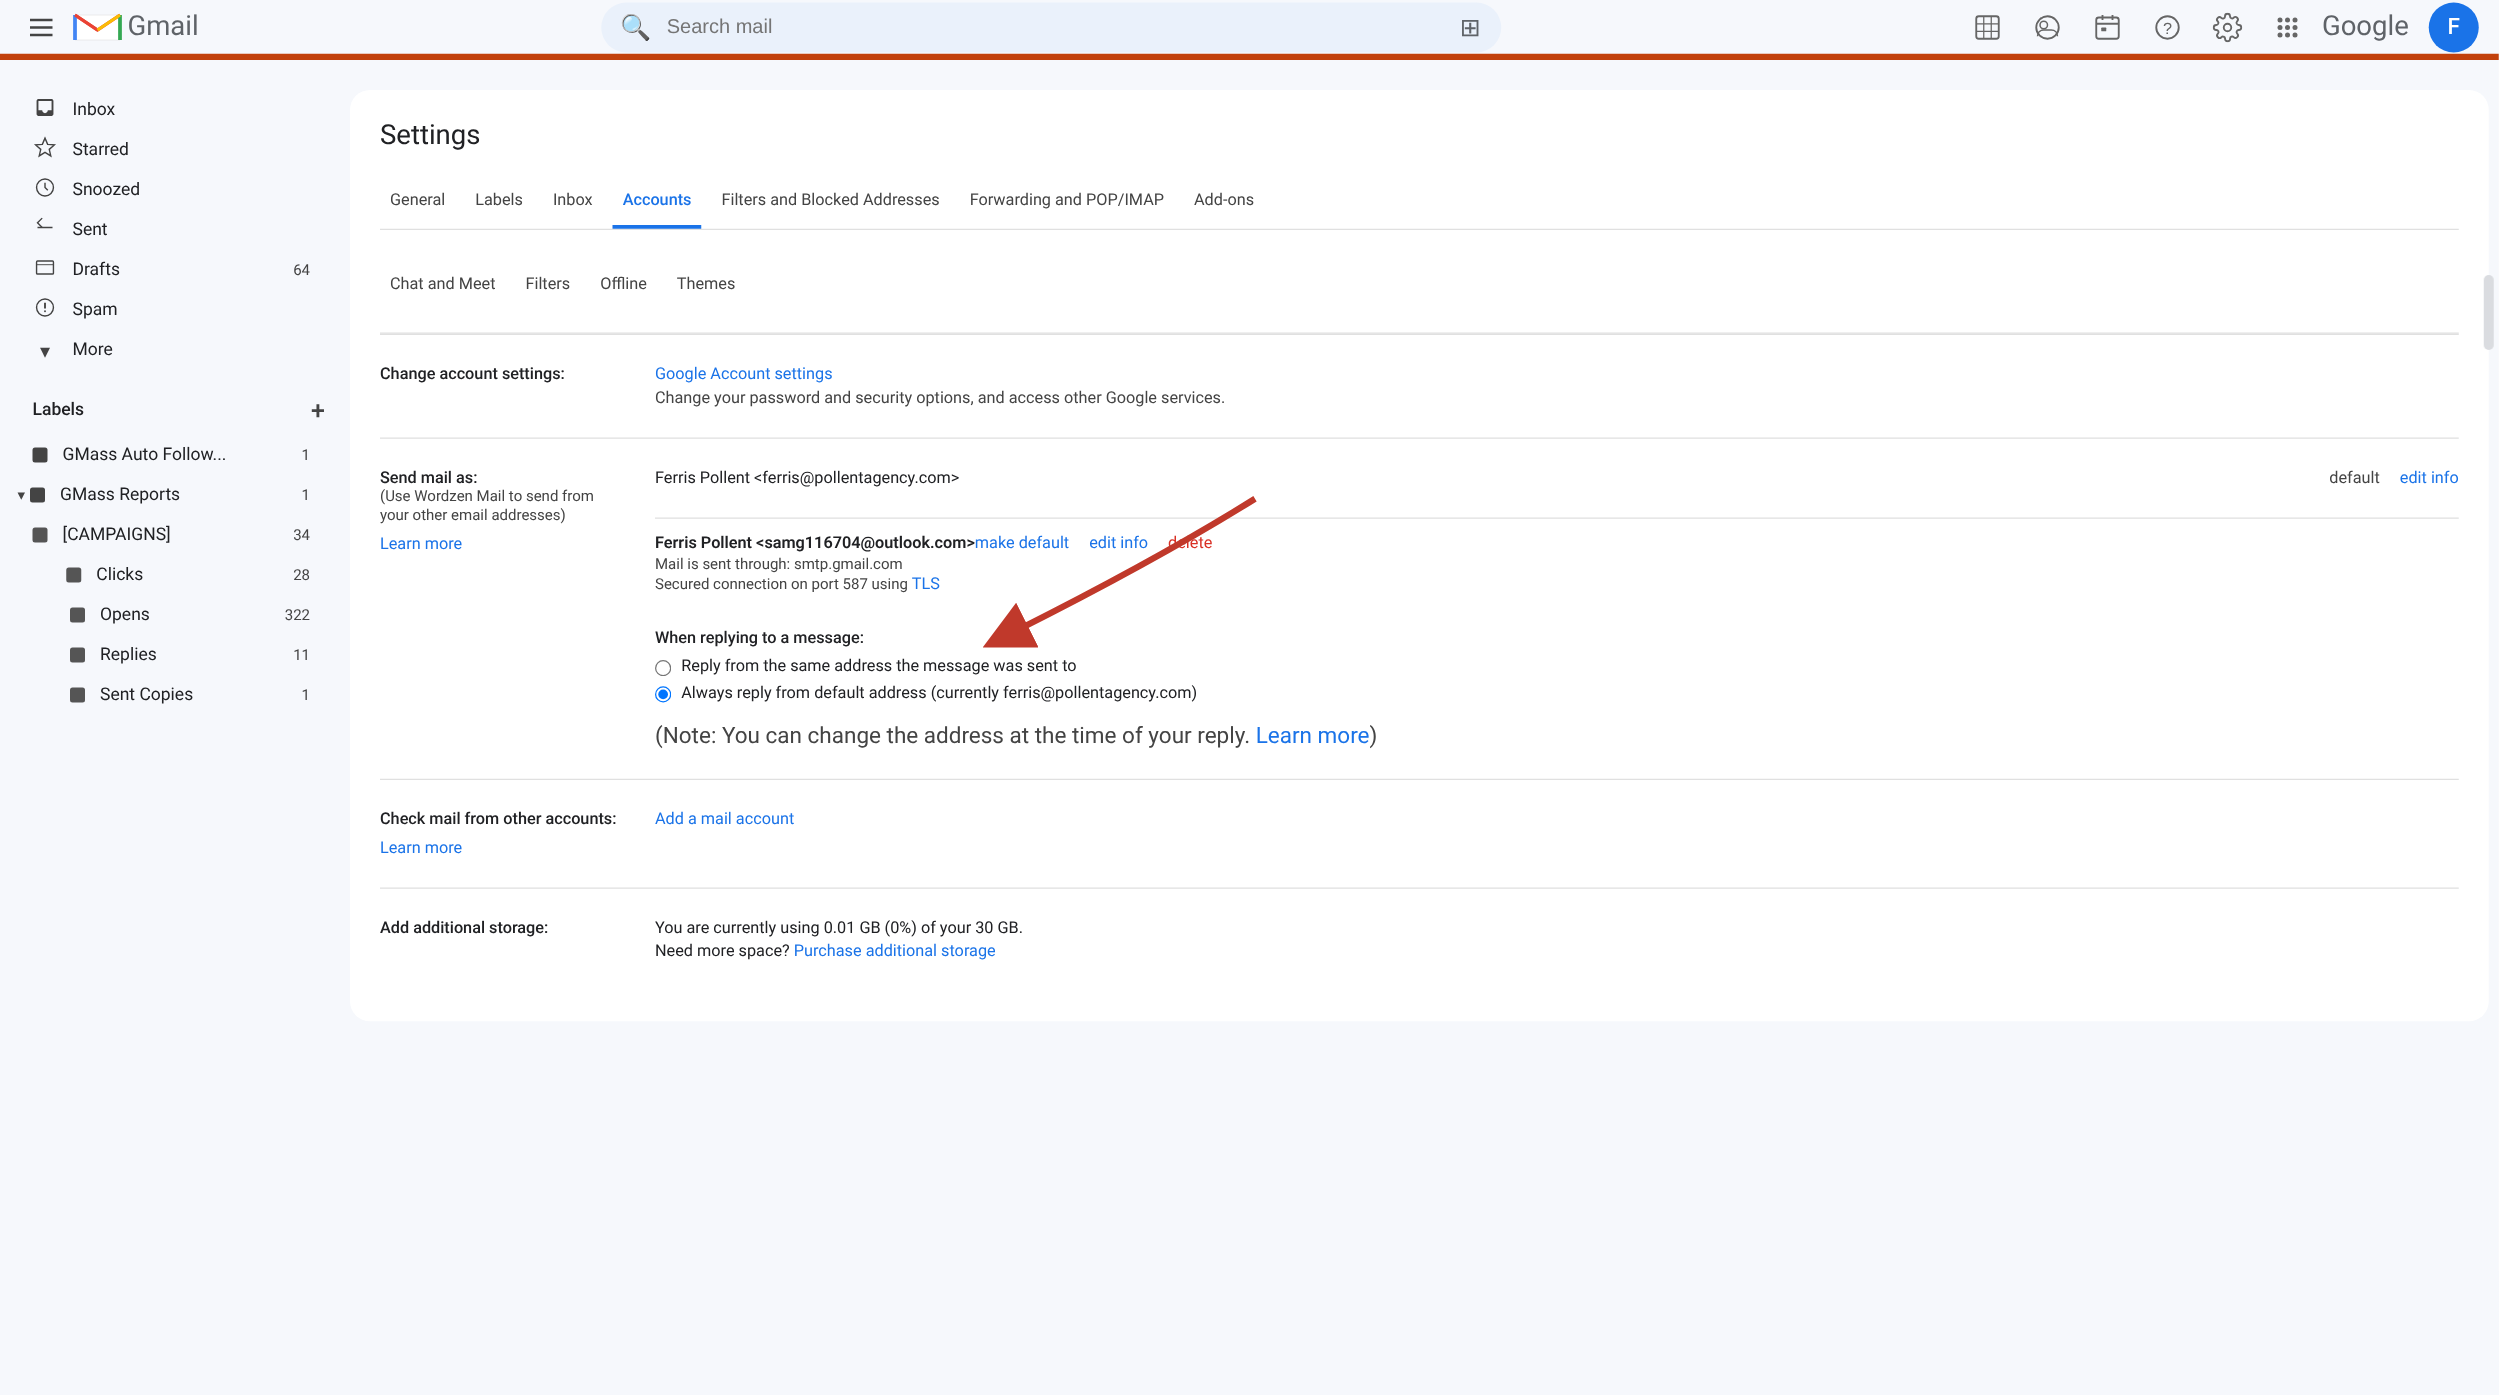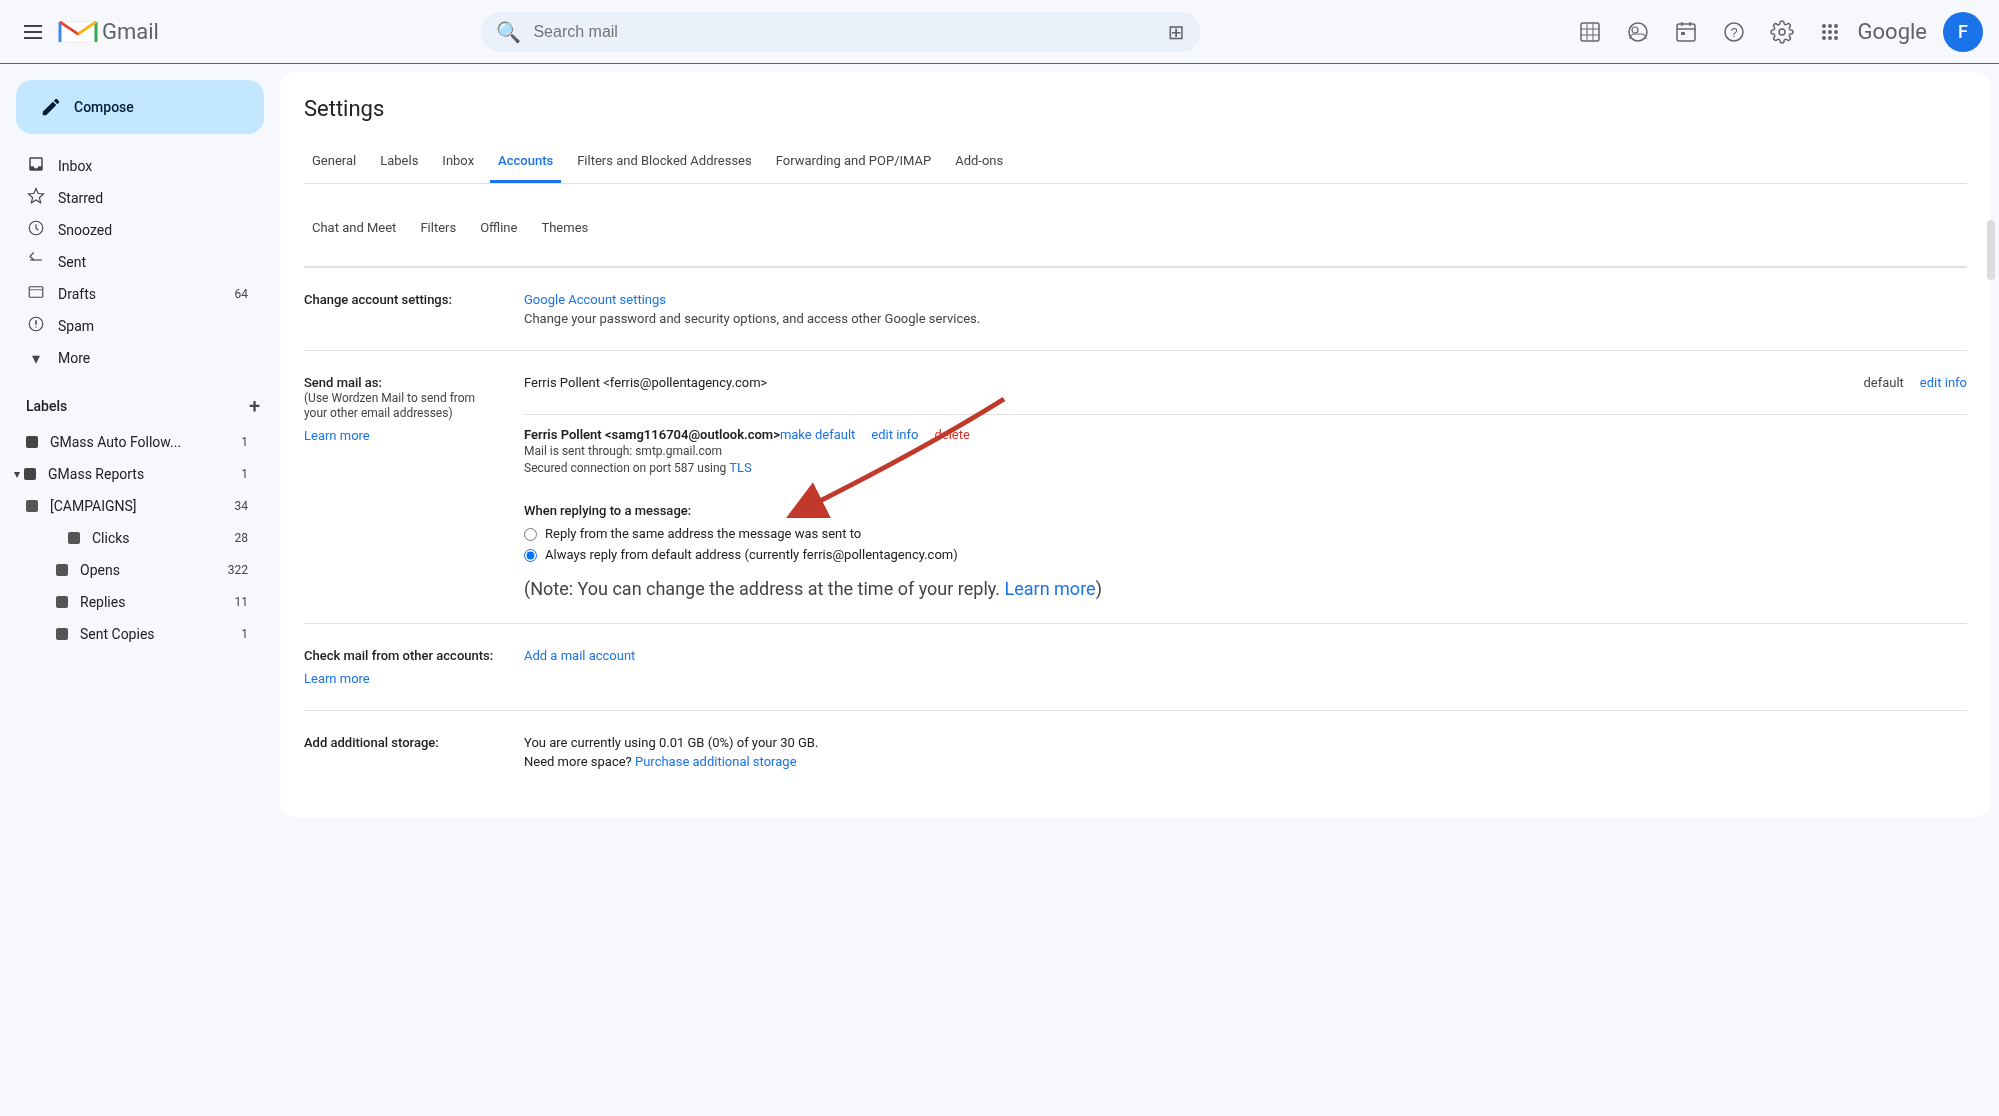--- a/index.html
+++ b/index.html
@@ -1,22 +1,22 @@
 <!DOCTYPE html>
 <html><head>
   <meta charset="utf-8">
   <style>
     * { box-sizing: border-box; margin: 0; padding: 0; }
     body { font-family: 'Google Sans', Roboto, Arial, sans-serif; background: #f6f8fc; color: #202124; font-size: 14px; }
 
     
     .header {
       display: flex; align-items: center; padding: 8px 16px; background: #f6f8fc;
-      height: 64px; position: fixed; top: 0; left: 0; right: 0; z-index: 100;
-      border-bottom: 1px solid #c2410c;
+      height: 48px; position: fixed; top: 0; left: 0; right: 0; z-index: 100;
+      border-bottom: 5px solid #c2410c;
     }
     .header-left { display: flex; align-items: center; width: 280px; }
     .hamburger { cursor: pointer; padding: 8px; border-radius: 50%; margin-right: 4px; }
     .hamburger span { display: block; width: 18px; height: 2px; background: #444; margin: 4px 0; }
     .gmail-logo { display: flex; align-items: center; gap: 4px; margin-left: 4px; }
     .gmail-text { font-size: 22px; color: #5f6368; font-weight: 400; }
 
     .search-bar {
       flex: 1; max-width: 720px; margin: 0 auto;
       display: flex; align-items: center;
@@ -202,26 +202,20 @@
       </svg>
     </div>
     <span class="google-text">Google</span>
     <div class="avatar">F</div>
   </div>
 </div>
 
 <div class="layout">
 
   <div class="sidebar">
-    <div class="compose-btn">
-      <svg width="22" height="22" viewBox="0 0 24 24">
-        <path d="M3 17.25V21h3.75L17.81 9.94l-3.75-3.75L3 17.25zM20.71 7.04a1 1 0 0 0 0-1.41l-2.34-2.34a1 1 0 0 0-1.41 0l-1.83 1.83 3.75 3.75 1.83-1.83z" fill="#001d35"></path>
-      </svg>
-      <span>Compose</span>
-    </div>
 
     <div id="nav-items">
 
       <div class="nav-item">
         <span class="nav-icon">
           <svg width="18" height="18" viewBox="0 0 24 24">
               <path d="M19 3H5c-1.1 0-2 .9-2 2v14c0 1.1.9 2 2 2h14c1.1 0 2-.9 2-2V5c0-1.1-.9-2-2-2zm0 12h-4c0 1.66-1.34 3-3 3s-3-1.34-3-3H5V5h14v10z" fill="#444"></path>
             </svg>
         </span>
         <span class="nav-label">Inbox</span>
@@ -301,21 +295,21 @@
       <span class="label-name">GMass Reports</span>
       <span class="label-count">1</span>
     </div>
 
     <div class="label-item" style="">
       <div class="label-dot" style="background:#555;"></div>
       <span class="label-name">[CAMPAIGNS]</span>
       <span class="label-count">34</span>
     </div>
 
-    <div class="label-item" style="padding-left:68px;">
+    <div class="label-item" style="padding-left:53px;">
       <div class="label-dot" style="background:#555;"></div>
       <span class="label-name">Clicks</span>
       <span class="label-count">28</span>
     </div>
 
     <div class="label-item" style="padding-left:56px;">
       <div class="label-dot" style="background:#555;"></div>
       <span class="label-name">Opens</span>
       <span class="label-count">322</span>
     </div>

